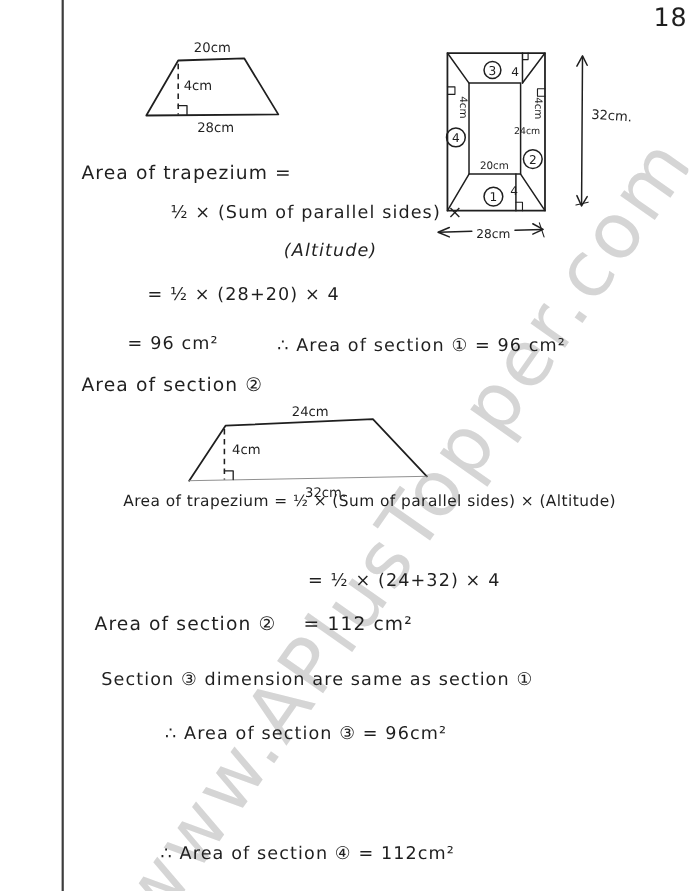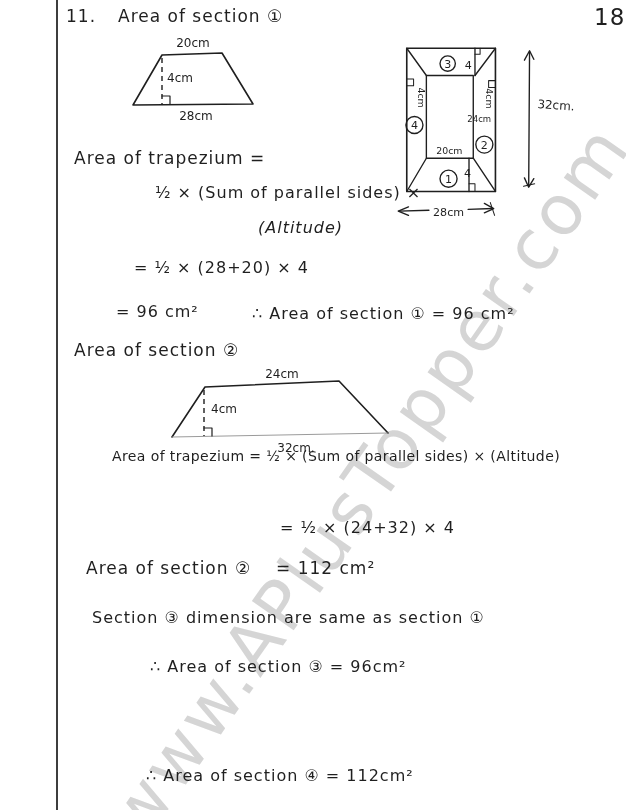--- a/index.html
+++ b/index.html
@@ -29,23 +29,20 @@
 <body>
 
 <div class="page">
 
   <div class="wm">www.APlusTopper.com</div>
 
   <div class="margin-line"></div>
 
   <div class="pagenum hw">18</div>
 
-  <div class="hw h17" style="left:66px;top:6px;">
-    <span class="qnum">11.</span><span>Area of section ①</span>
-  </div>
 
   <svg style="left:118px;top:33px;" width="155" height="95" viewBox="118 33 155 95">
     <path class="ink" d="M133,105 L162,55 L222,53 L253,104 Z"></path>
     <path class="dash" d="M162,58 L162,104"></path>
     <path class="ink" style="stroke-width:1.2" d="M162,96 L170,96 L170,104"></path>
     <text x="193" y="47" font-size="12" text-anchor="middle">20cm</text>
     <text x="167" y="82" font-size="12">4cm</text>
     <text x="196" y="120" font-size="12" text-anchor="middle">28cm</text>
   </svg>
 

